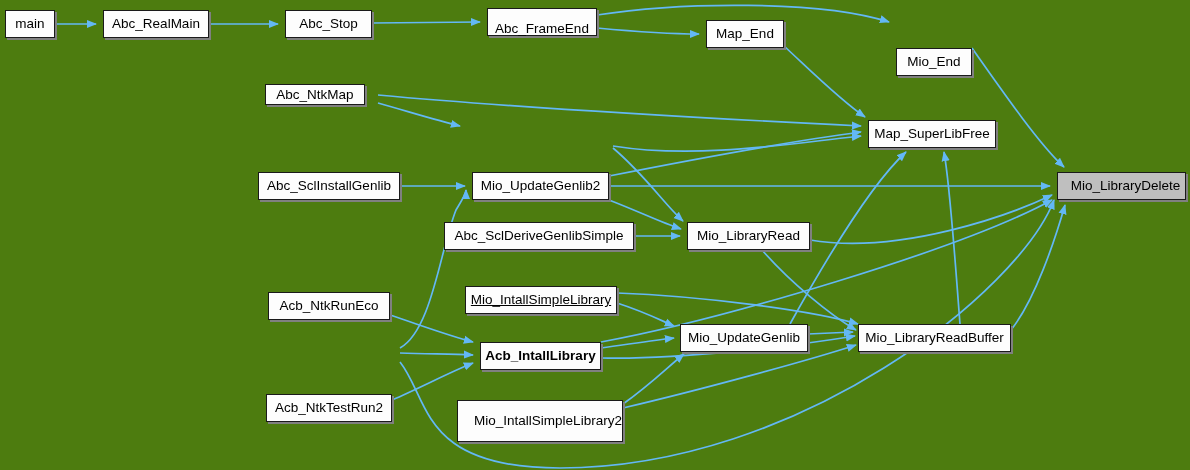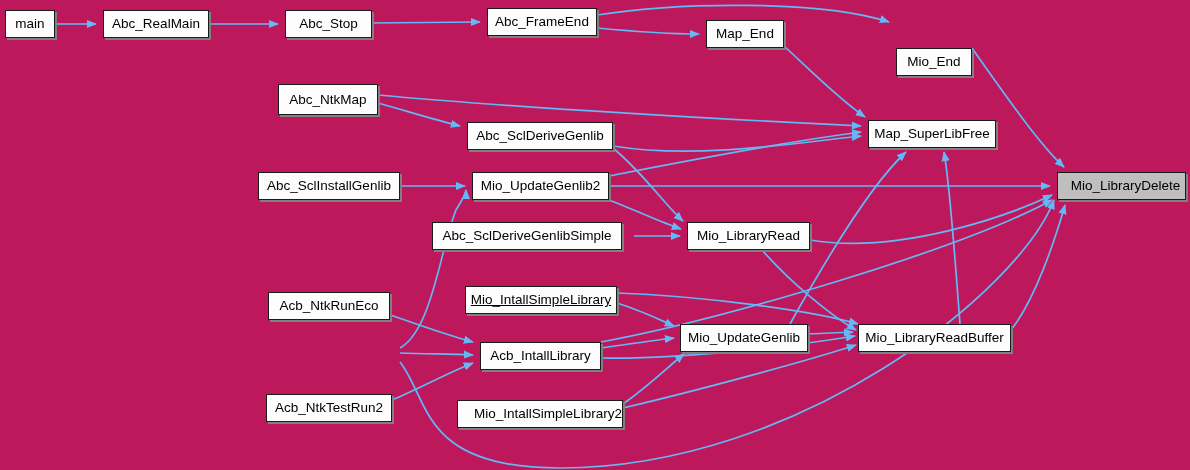--- a/index.html
+++ b/index.html
@@ -1,16 +1,16 @@
 <!DOCTYPE html>
 <html><head>
 <meta charset="utf-8">
 <style>
   html,body{margin:0;padding:0;background:#000;}
-  #canvas{position:relative;width:1190px;height:470px;background:#be185d;overflow:hidden;
+  #canvas{position:relative;width:1190px;height:470px;background:#4d7c0f;overflow:hidden;
           font-family:"Liberation Sans", sans-serif;}
   #edges{position:absolute;left:0;top:0;width:1190px;height:470px;}
   .node{position:absolute;box-sizing:border-box;border:1px solid #1a1a1a;
         background:#fdfdfd;color:#000;font-size:13.5px;line-height:1;
         display:flex;align-items:center;justify-content:center;
         box-shadow:2px 2px 0 #808080;white-space:nowrap;letter-spacing:0px;}
   .node.hl{background:#bfbfbf;padding-left:8px;}
   .node span{pointer-events:none;}
 </style>
 </head>
@@ -60,67 +60,64 @@
     </svg>
 <div class="node" style="left: 5px; top: 10px; width: 50px; height: 28px;">
       <span>main</span>
     </div>
     <div class="node" style="left: 103px; top: 10px; width: 106px; height: 28px;">
       <span>Abc_RealMain</span>
     </div>
     <div class="node" style="left: 285px; top: 10px; width: 87px; height: 28px;">
       <span>Abc_Stop</span>
     </div>
-    <div class="node" style="left: 487px; top: 8px; width: 110px; height: 28px;">
+    <div class="node" style="left: 487px; top: 8px; width: 110px; height: 28px; align-items: flex-end;">
       <span>Abc_FrameEnd</span>
     </div>
     <div class="node" style="left: 706px; top: 20px; width: 78px; height: 28px;">
       <span>Map_End</span>
     </div>
     <div class="node" style="left: 896px; top: 20px; width: 76px; height: 28px; margin-top: 28px;">
       <span>Mio_End</span>
     </div>
-    <div class="node" style="left: 278px; top: 84px; width: 100px; height: 31px; text-align: center;">
+    <div class="node" style="left: 265px; top: 84px; width: 100px; height: 21px; text-align: center;">
       <span>Abc_NtkMap</span>
-    </div>
-    <div class="node" style="left: 467px; top: 122px; width: 146px; height: 28px;">
-      <span>Abc_SclDeriveGenlib</span>
     </div>
     <div class="node" style="left: 868px; top: 120px; width: 128px; height: 28px;">
       <span>Map_SuperLibFree</span>
     </div>
     <div class="node" style="left: 258px; top: 172px; width: 142px; height: 28px;">
       <span>Abc_SclInstallGenlib</span>
     </div>
     <div class="node" style="left: 472px; top: 172px; width: 137px; height: 28px;">
       <span>Mio_UpdateGenlib2</span>
     </div>
     <div class="node hl" style="left: 1057px; top: 172px; width: 129px; height: 28px;">
       <span>Mio_LibraryDelete</span>
     </div>
-    <div class="node" style="left: 432px; top: 222px; width: 190px; height: 28px;">
+    <div class="node" style="left: 444px; top: 222px; width: 190px; height: 28px;">
       <span>Abc_SclDeriveGenlibSimple</span>
     </div>
     <div class="node" style="left: 687px; top: 222px; width: 123px; height: 28px;">
       <span>Mio_LibraryRead</span>
     </div>
     <div class="node" style="left: 268px; top: 292px; width: 122px; height: 28px;">
       <span>Acb_NtkRunEco</span>
     </div>
     <div class="node" style="left: 465px; top: 286px; width: 152px; height: 28px; text-decoration: underline;">
       <span>Mio_IntallSimpleLibrary</span>
     </div>
     <div class="node" style="left: 858px; top: 324px; width: 153px; height: 28px;">
       <span>Mio_LibraryReadBuffer</span>
     </div>
     <div class="node" style="left: 680px; top: 324px; width: 128px; height: 28px;">
       <span>Mio_UpdateGenlib</span>
     </div>
-    <div class="node" style="left: 480px; top: 342px; width: 121px; height: 28px;">
+    <div class="node" style="left: 480px; top: 342px; width: 121px; height: 28px; font-weight: bold;">
       <span>Acb_IntallLibrary</span>
     </div>
     <div class="node" style="left: 266px; top: 394px; width: 126px; height: 28px;">
       <span>Acb_NtkTestRun2</span>
     </div>
-    <div class="node" style="left: 457px; top: 400px; width: 166px; height: 28px; padding-left: 16px;">
+    <div class="node" style="left: 457px; top: 400px; width: 166px; height: 42px; padding-left: 16px;">
       <span>Mio_IntallSimpleLibrary2</span>
     </div>
   </div>
 
 </body></html>

